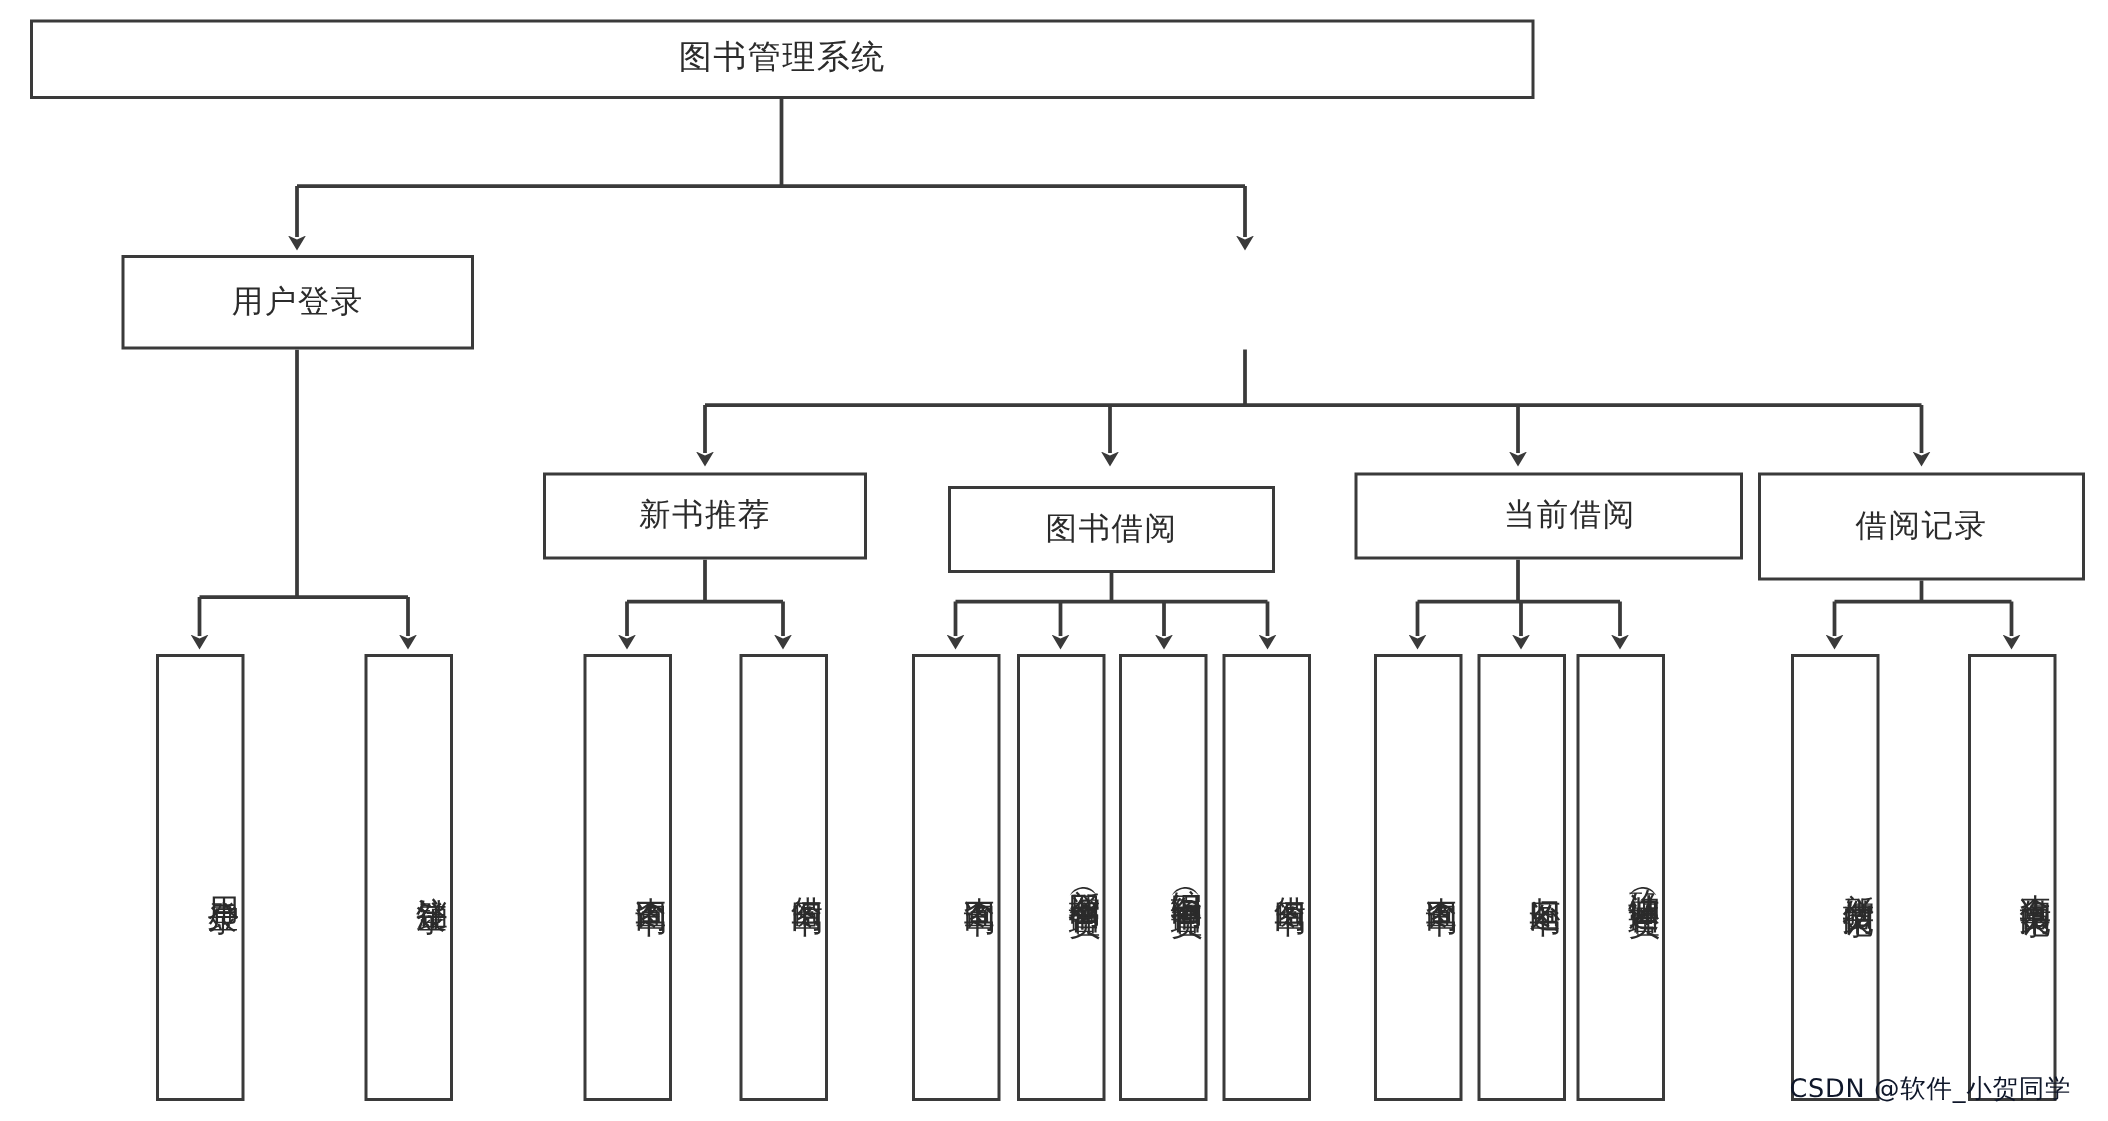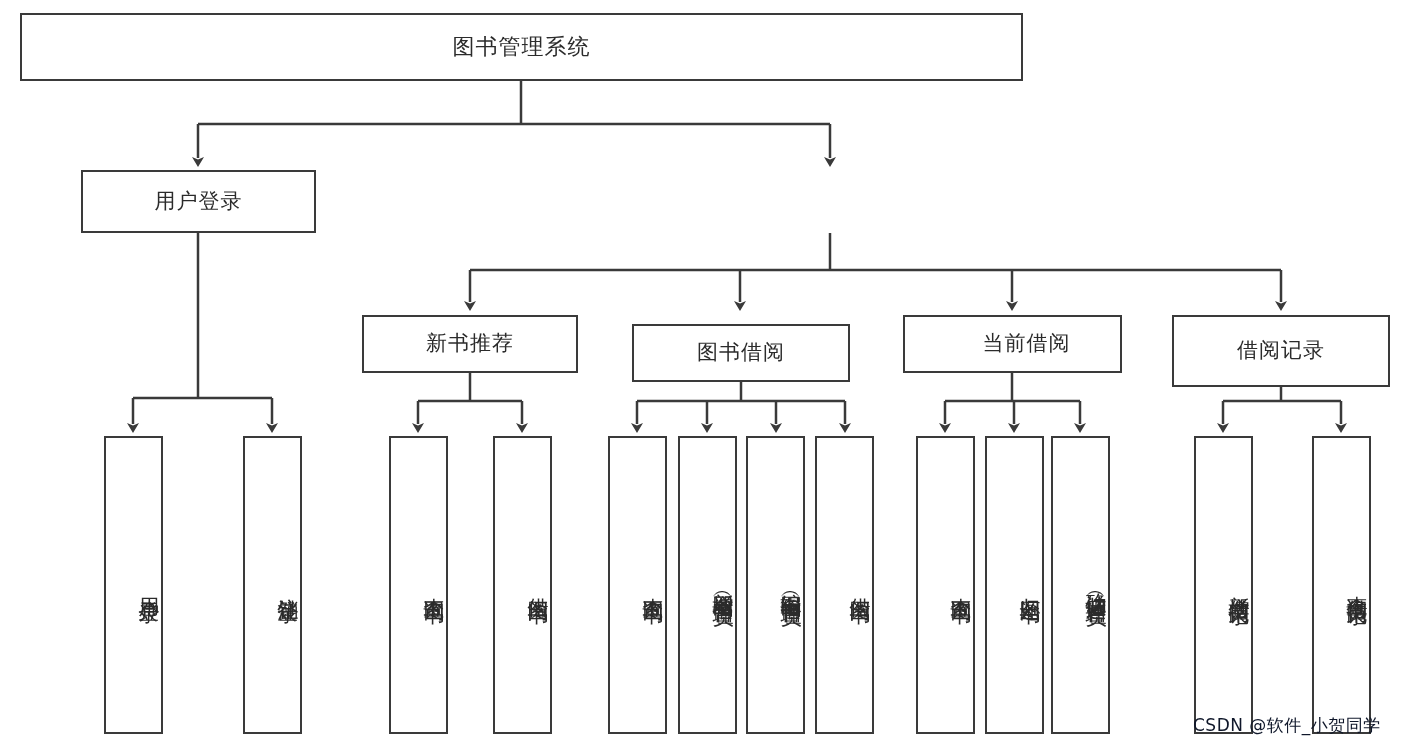--- a/index.html
+++ b/index.html
@@ -117,35 +117,35 @@
       <path d="M1014,401 L1014,424" marker-end="url(#arrow)"></path>
       <path d="M1080,401 L1080,424" marker-end="url(#arrow)"></path>
 
       <path d="M1281,373 L1281,401"></path>
       <path d="M1223,401 L1341,401"></path>
       <path d="M1223,401 L1223,424" marker-end="url(#arrow)"></path>
       <path d="M1341,401 L1341,424" marker-end="url(#arrow)"></path>
     </g>
   </svg>
 
-  <div class="node h root" style="left:20px; top:13px; width:1003px; height:68px;justify-content:center;">
+  <div class="node h root" style="left:20px; top:13px; width:1003px; height:53px;justify-content:center;">
     <span>图书管理系统</span>
   </div>
 
   <div class="node h" style="left:81px; top:170px; width:235px; height:63px;">
     <span>用户登录</span>
   </div>
 
   <div class="node h" style="left:362px; top:315px; width:216px; height:58px;">
     <span>新书推荐</span>
   </div>
   <div class="node h" style="left:632px; top:324px; width:218px; height:58px;">
     <span>图书借阅</span>
   </div>
-  <div class="node h" style="left:903px; top:315px; width:219px; height:58px;padding-left:28px;">
+  <div class="node h" style="left:903px; top:315px; width:259px; height:58px;padding-left:28px;">
     <span>当前借阅</span>
   </div>
   <div class="node h" style="left:1172px; top:315px; width:218px; height:72px;">
     <span>借阅记录</span>
   </div>
 
   <div class="node v" style="left:104px; top:436px; width:59px; height:298px;">
     <span class="vtext">用户登录</span>
   </div>
   <div class="node v" style="left:243px; top:436px; width:59px; height:298px;">

